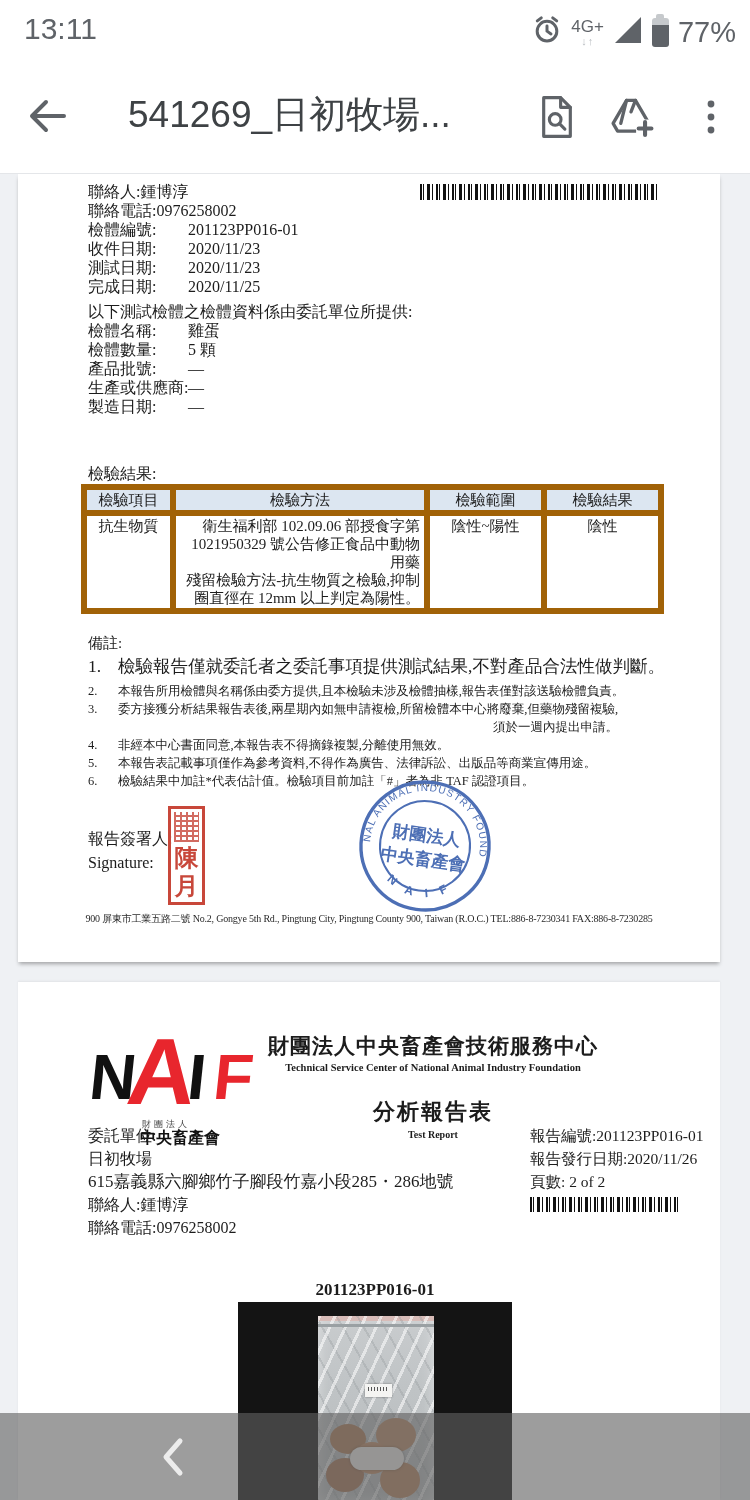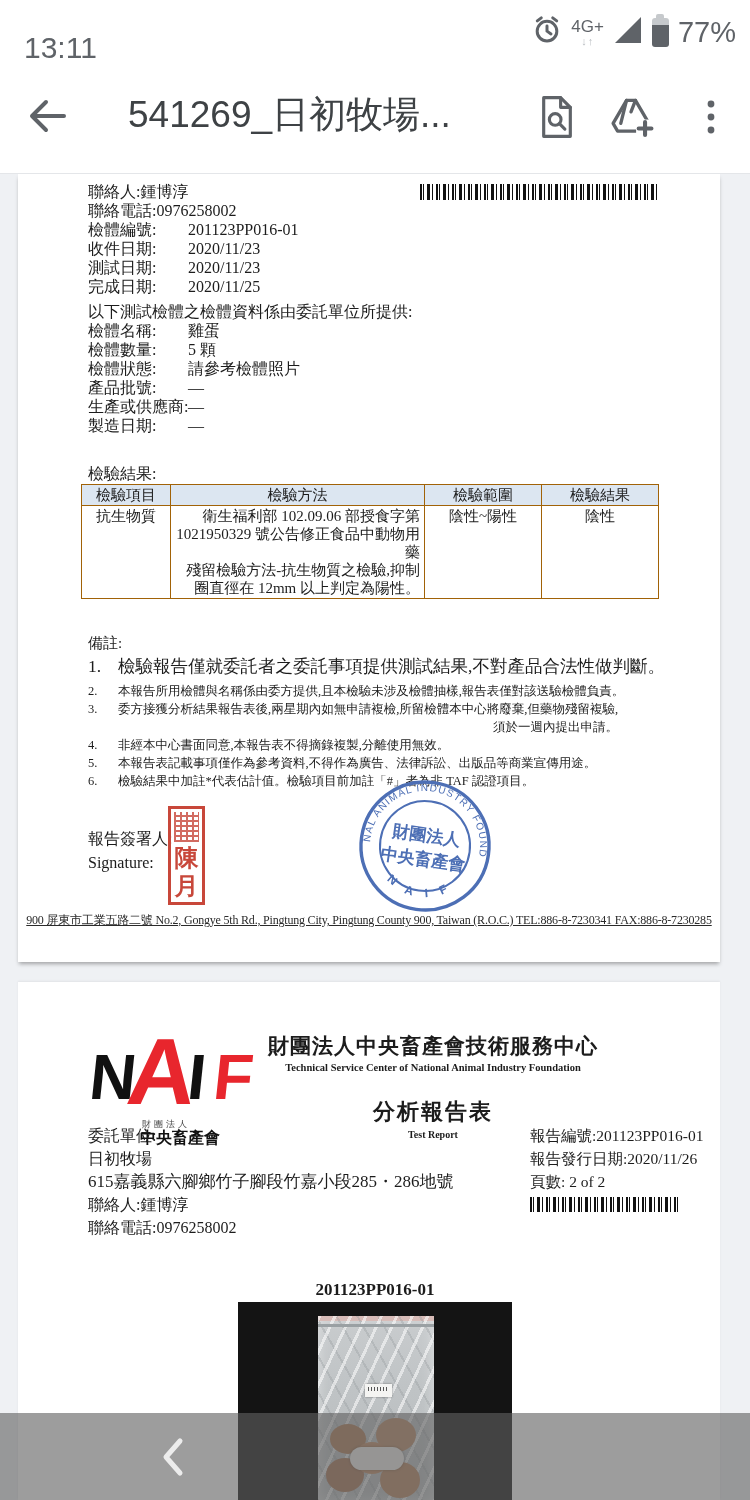--- a/index.html
+++ b/index.html
@@ -5,21 +5,21 @@
   * { margin:0; padding:0; box-sizing:border-box; }
   html,body { background:#e9ebee; }
   .screen{
     position:relative; width:750px; height:1500px; overflow:hidden;
     background:#eff1f4;
     font-family:"Liberation Sans","DejaVu Sans",sans-serif;
     color:#222;
   }
   
   .status-bar{ position:absolute; top:0; left:0; width:750px; height:62px; background:#fff; z-index:20; }
-  .status-time{ position:absolute; left:24px; top:12px; font-size:30px; color:#5f6368;margin-top:19px; }
+  .status-time{ position:absolute; left:24px; top:12px; font-size:30px; color:#5f6368; }
   .status-right{ position:absolute; right:14px; top:10px; height:44px; display:flex; align-items:center; gap:9px; color:#5f6368; }
   .net-wrap{ display:flex; flex-direction:column; align-items:center; line-height:1; }
   .net-type{ font-size:17px; font-weight:500; color:#5f6368; }
   .net-arrows{ font-size:11px; color:#b9bdc1; letter-spacing:1px; margin-top:1px;}
   .battery{ position:relative; width:17px; height:29px; border-radius:3px;
     background:linear-gradient(#c6c9cc 0 7px, #5f6368 7px); }
   .battery:before{ content:""; position:absolute; top:-4px; left:4.5px; width:8px; height:4px; background:#c6c9cc; border-radius:2px 2px 0 0;}
   .batt-text{ font-size:29px; color:#5f6368; }
   
   .app-bar{ position:absolute; top:62px; left:0; width:750px; height:112px; background:#fff; z-index:20; border-bottom:1px solid #e4e6e9;}
@@ -34,21 +34,21 @@
     font-family:"Liberation Serif","DejaVu Serif",serif; color:#1c1c1c; }
   .page1{ top:174px; height:788px; box-shadow:0 3px 4px -1px rgba(0,0,0,.32); }
   .page2{ top:982px; height:518px; overflow:hidden; box-shadow:0 -1px 2px rgba(0,0,0,.06); }
   .abs{ position:absolute; }
   .row{ height:19px; line-height:19px; font-size:16px; white-space:nowrap; }
   .row .lbl{ display:inline-block; }
   .row.tab .lbl{ width:100px; }
   .barcode{ background:repeating-linear-gradient(90deg,#111 0 2px,#fff 2px 3px,#111 3px 4px,#fff 4px 7px,#111 7px 10px,#fff 10px 12px,#111 12px 13px,#fff 13px 16px); }
   .results-label{ font-size:16px; }
   table.results{ border-collapse:collapse; width:577px; table-layout:fixed; }
-  table.results th, table.results td{ border:1px solid #a16207; font-weight:normal; font-size:15px; line-height:18px; vertical-align:top; padding:1px 4px; }
+  table.results th, table.results td{ border:6px solid #a16207; font-weight:normal; font-size:15px; line-height:18px; vertical-align:top; padding:1px 4px; }
   table.results th{ background:#dce6f1; text-align:center; }
   .c-item{ width:89px; text-align:center;}
   .c-method{ width:254px; text-align:left;}
   .c-range{ width:117px; text-align:center;}
   .c-result{ width:117px; text-align:center;}
   .pre{ white-space:pre-line;text-align:right; }
   .notes-label{ font-size:15px; }
   .note{ display:flex; width:575px; }
   .note .num{ width:30px; flex:none; }
   .note-big{ font-size:17.5px; line-height:24px; white-space:nowrap; }
@@ -56,21 +56,21 @@
   .signer{ font-size:16px; line-height:24px; }
   
   .seal-red{ border:3px solid #c8473a; width:37px; height:99px; padding-top:3px;
     color:#c8473a; text-align:center; overflow:hidden;}
   .seal-scribble{ width:25px; height:30px; margin:0 auto 2px;
     background:repeating-linear-gradient(0deg,#c8473a 0 2px,transparent 2px 5px),
                repeating-linear-gradient(90deg,#c8473a 0 2px,transparent 2px 6px);
     opacity:.8; }
   .seal-char{ font-size:24px; line-height:28px; font-weight:bold; font-family:"Liberation Serif",serif; }
   
-  .page-footer{ width:702px; text-align:center; font-size:12px; color:#2a2a2a; letter-spacing:-0.2px;text-decoration:underline; }
+  .page-footer{ width:702px; text-align:center; font-size:10px; color:#2a2a2a; letter-spacing:-0.2px; }
   
   .naif-logo{ width:190px; height:100px; }
   .naif-letter{ position:absolute; font-weight:bold; font-family:"Liberation Sans",sans-serif; transform:skewX(-6deg); }
   .l-n{ left:0; top:10px; font-size:64px; color:#111; }
   .l-a{ left:38px; top:-12px; font-size:94px; color:#e8262d; z-index:2; }
   .l-i{ left:98px; top:10px; font-size:64px; color:#111; }
   .l-f{ left:124px; top:10px; font-size:64px; color:#e8262d; }
   .naif-sub1{ position:absolute; left:52px; top:88px; font-size:9px; letter-spacing:3px; color:#444; font-family:"Liberation Sans",sans-serif;}
   .naif-sub2{ position:absolute; left:50px; top:98px; font-size:16px; font-weight:bold; color:#111; font-family:"Liberation Sans",sans-serif;}
   .p2-header{ width:360px; text-align:center; }
@@ -175,21 +175,20 @@
       <div class="row tab"><span class="lbl">測試日期:</span><span>2020/11/23</span></div>
       <div class="row tab"><span class="lbl">完成日期:</span><span>2020/11/25</span></div>
     </div>
 
     <div class="abs barcode" style="left:402px; top:10px; width:240px; height:16px;"></div>
 
     <div class="abs" style="left:70px; top:128px;">
       <div class="row">以下測試檢體之檢體資料係由委託單位所提供:</div>
       <div class="row tab"><span class="lbl">檢體名稱:</span><span>雞蛋</span></div>
       <div class="row tab"><span class="lbl">檢體數量:</span><span>5 顆</span></div>
-      <div class="row tab"><span class="lbl">檢體狀態:</span><span>請參考檢體照片</span></div>
       <div class="row tab"><span class="lbl">產品批號:</span><span>—</span></div>
       <div class="row tab"><span class="lbl">生產或供應商:</span><span>—</span></div>
       <div class="row tab"><span class="lbl">製造日期:</span><span>—</span></div>
     </div>
 
     <div class="abs results-label" style="left:70px; top:290px;">檢驗結果:</div>
 
     <table class="results abs" style="left:63px; top:310px;">
       <tbody>
           <tr>

